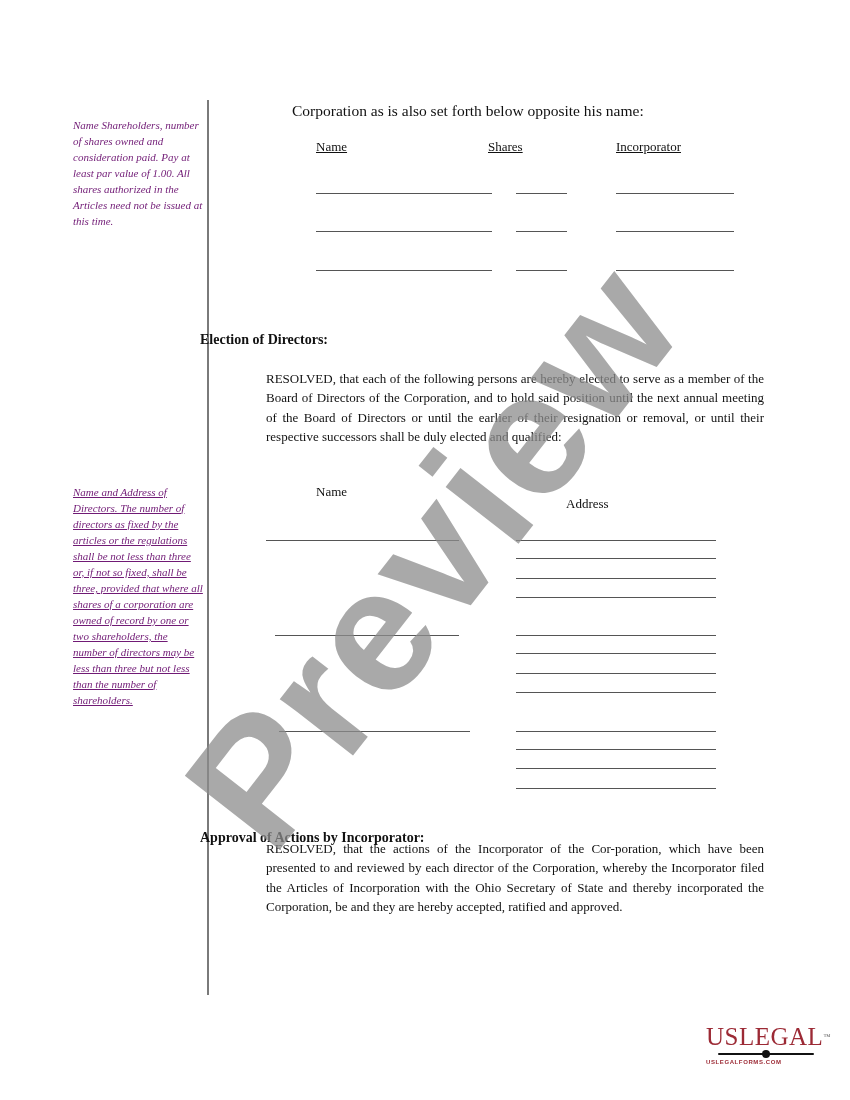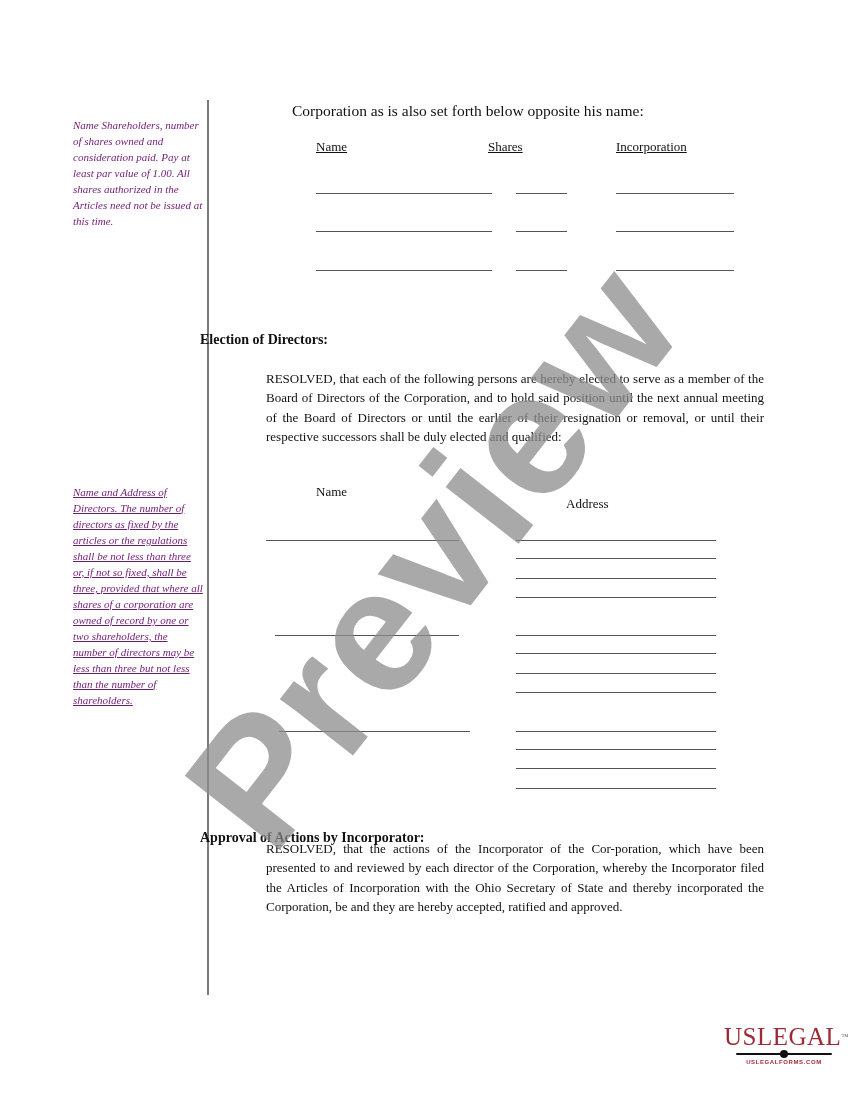--- a/index.html
+++ b/index.html
@@ -10,21 +10,21 @@
   .note { position: absolute; left: 73px; width: 130px; font-style: italic; font-size: 11px; line-height: 16px; color: #701a75; }
   .body-text { position: absolute; font-size: 15.5px; line-height: 19.4px; margin-left: 26px; }
   .para { position: absolute; left: 266px; width: 498px; font-size: 13px; line-height: 19.4px; text-align: justify; }
   .heading { position: absolute; left: 200px; font-weight: bold; font-size: 14px; }
   .col-head { position: absolute; font-size: 13px; }
   .u { text-decoration: underline; }
   .line { position: absolute; height: 1px; background: #555; }
   .watermark { position: absolute; left: 95px; top: 455px; transform: rotate(-52deg); transform-origin: center;
                font-family: "Liberation Sans", "DejaVu Sans", sans-serif; font-weight: bold; font-size: 175px;
                color: rgba(140,140,140,0.75); letter-spacing: 2px; pointer-events: none; white-space: nowrap; }
-  .logo { position: absolute; left: 724px; top: 1024px; width: 120px; text-align: center; }
+  .logo { position: absolute; left: 706px; top: 1024px; width: 120px; }
   .logo-main { font-family: "Liberation Serif", serif; font-size: 25px; color: #9c2a35; letter-spacing: 0.5px; line-height: 26px; }
   .logo-main .tm { font-size: 7px; vertical-align: top; color: #555; }
   .logo-wing { height: 6px; margin: 1px auto 0; width: 96px; position: relative; }
   .logo-wing:before { content: ""; position: absolute; left: 0; right: 0; top: 2px; height: 2px; background: #111; border-radius: 2px; }
   .logo-wing:after { content: ""; position: absolute; left: 44px; top: -1px; width: 8px; height: 8px; background: #111; border-radius: 50%; }
   .logo-sub { font-family: "Liberation Sans", sans-serif; font-size: 6px; color: #9c2a35; letter-spacing: 0.6px; margin-top: 2px; font-weight: bold; }
 </style>
 </head>
 <body>
 
@@ -32,21 +32,21 @@
 
   <div class="rule"></div>
 
   <div class="note" style="top:117px;">Name Shareholders, number of shares owned and consideration paid. Pay at least par value of 1.00.  All shares authorized in the Articles need not be issued at this time.</div>
   <div class="note" style="top:484px;text-decoration:underline;">Name and Address of Directors. The number of directors as fixed by the articles or the regulations shall be not less than three or, if not so fixed, shall be three, provided that where all shares of a corporation are owned of record by one or two shareholders, the number of directors may be less than three but not less than the number of shareholders.</div>
 
   <div class="body-text" style="left:266px; top:101px;">Corporation as is also set forth below opposite his name:</div>
 
   <div class="col-head u" style="left:316px; top:139px;">Name</div>
   <div class="col-head u" style="left:488px; top:139px;">Shares</div>
-  <div class="col-head u" style="left:616px; top:139px;">Incorporation</div>
+  <div class="col-head u" style="left:616px; top:139px;">Incorporator</div>
 
   <div class="line" style="left:316px; top:193px; width:176px;"></div>
   <div class="line" style="left:516px; top:193px; width:51px;"></div>
   <div class="line" style="left:616px; top:193px; width:118px;"></div>
 
   <div class="line" style="left:316px; top:231px; width:176px;"></div>
   <div class="line" style="left:516px; top:231px; width:51px;"></div>
   <div class="line" style="left:616px; top:231px; width:118px;"></div>
 
   <div class="line" style="left:316px; top:270px; width:176px;"></div>

